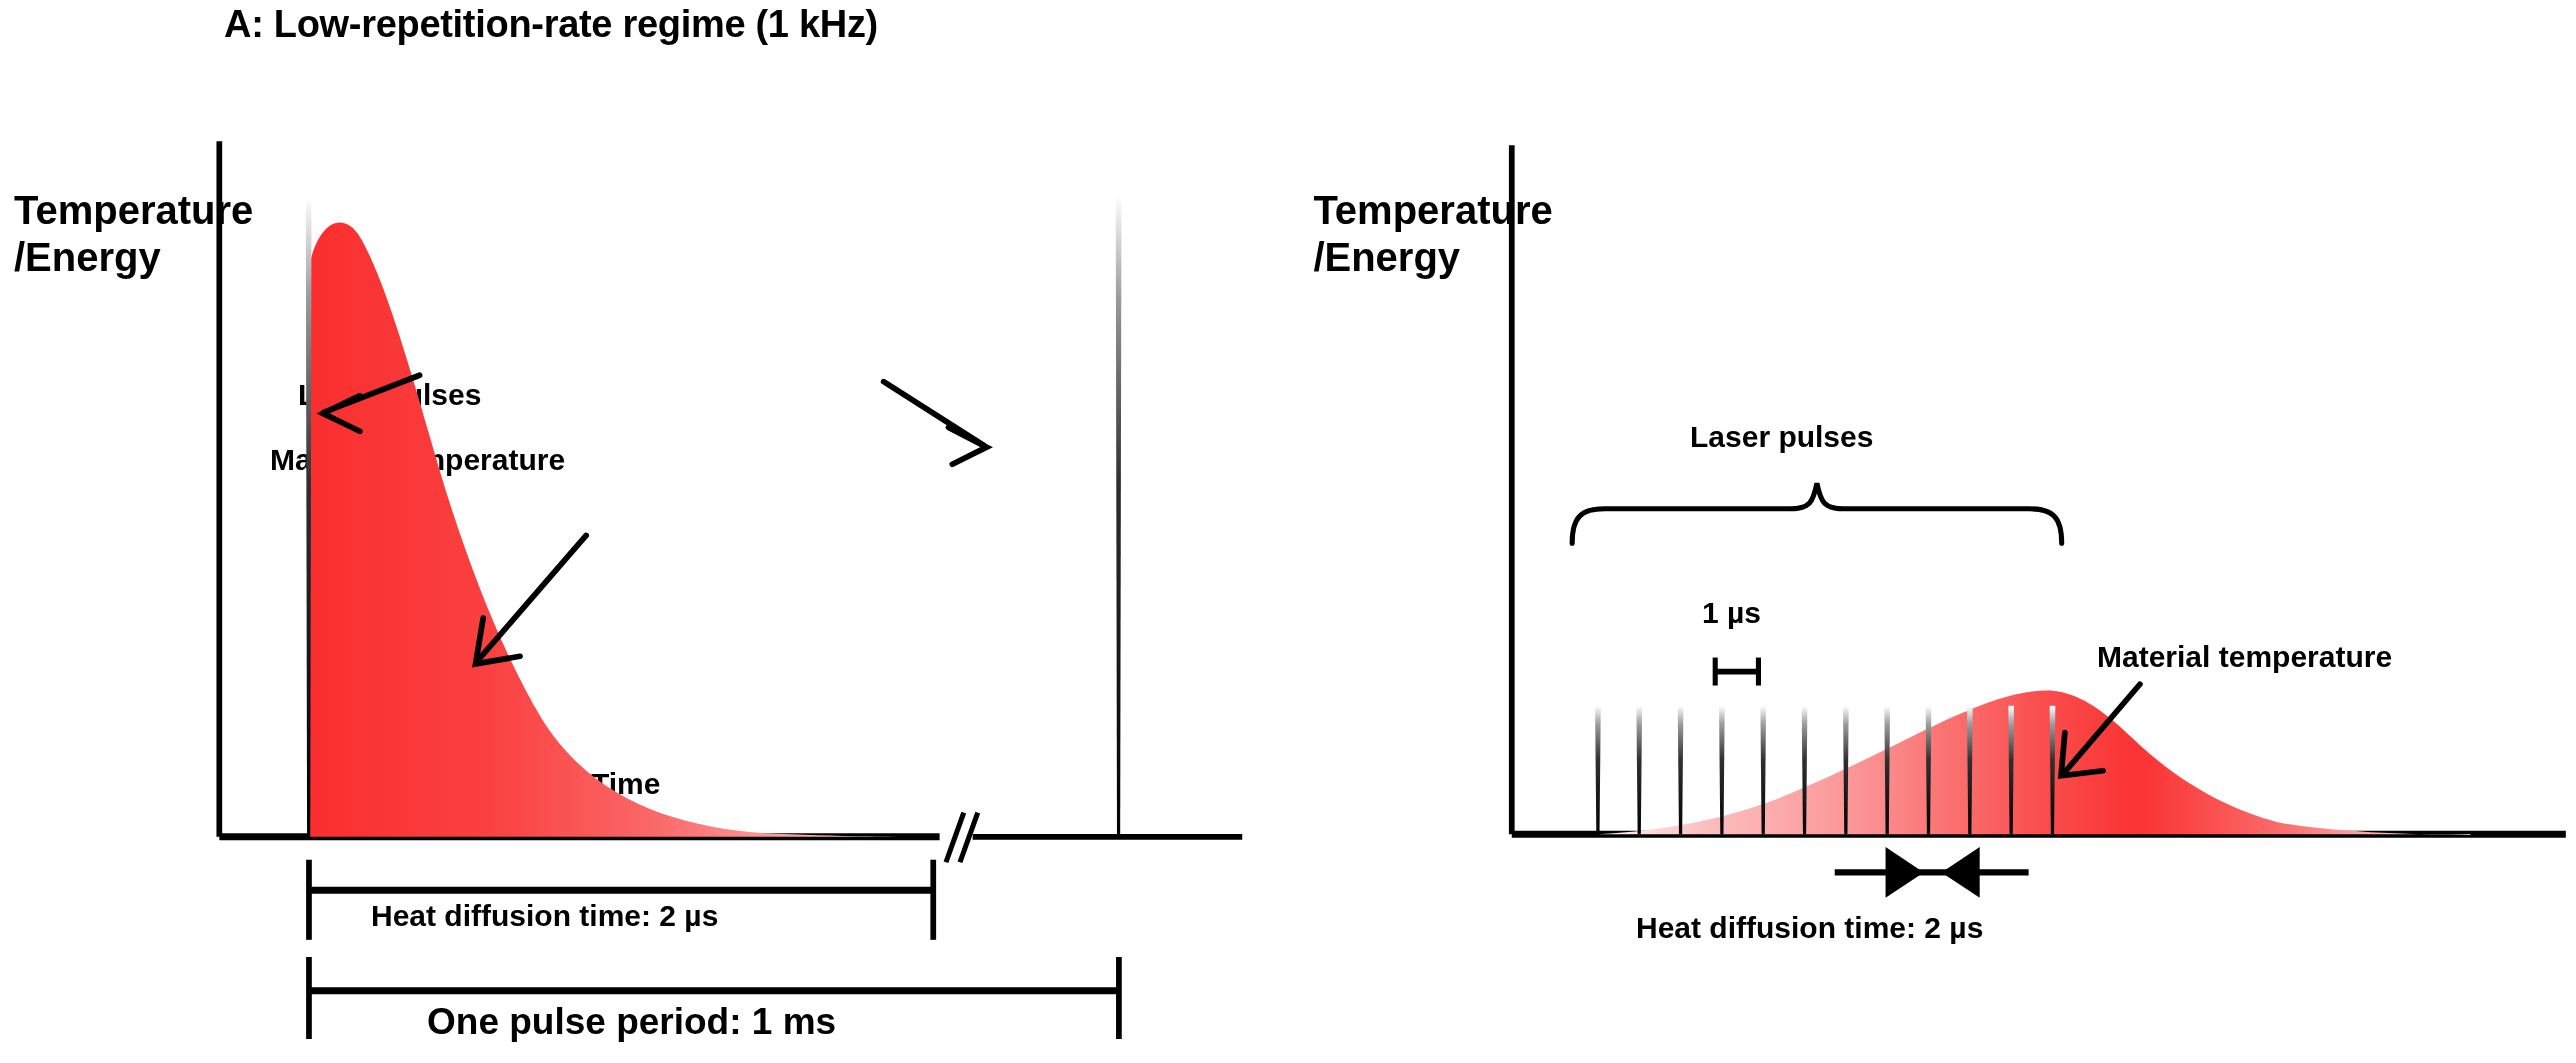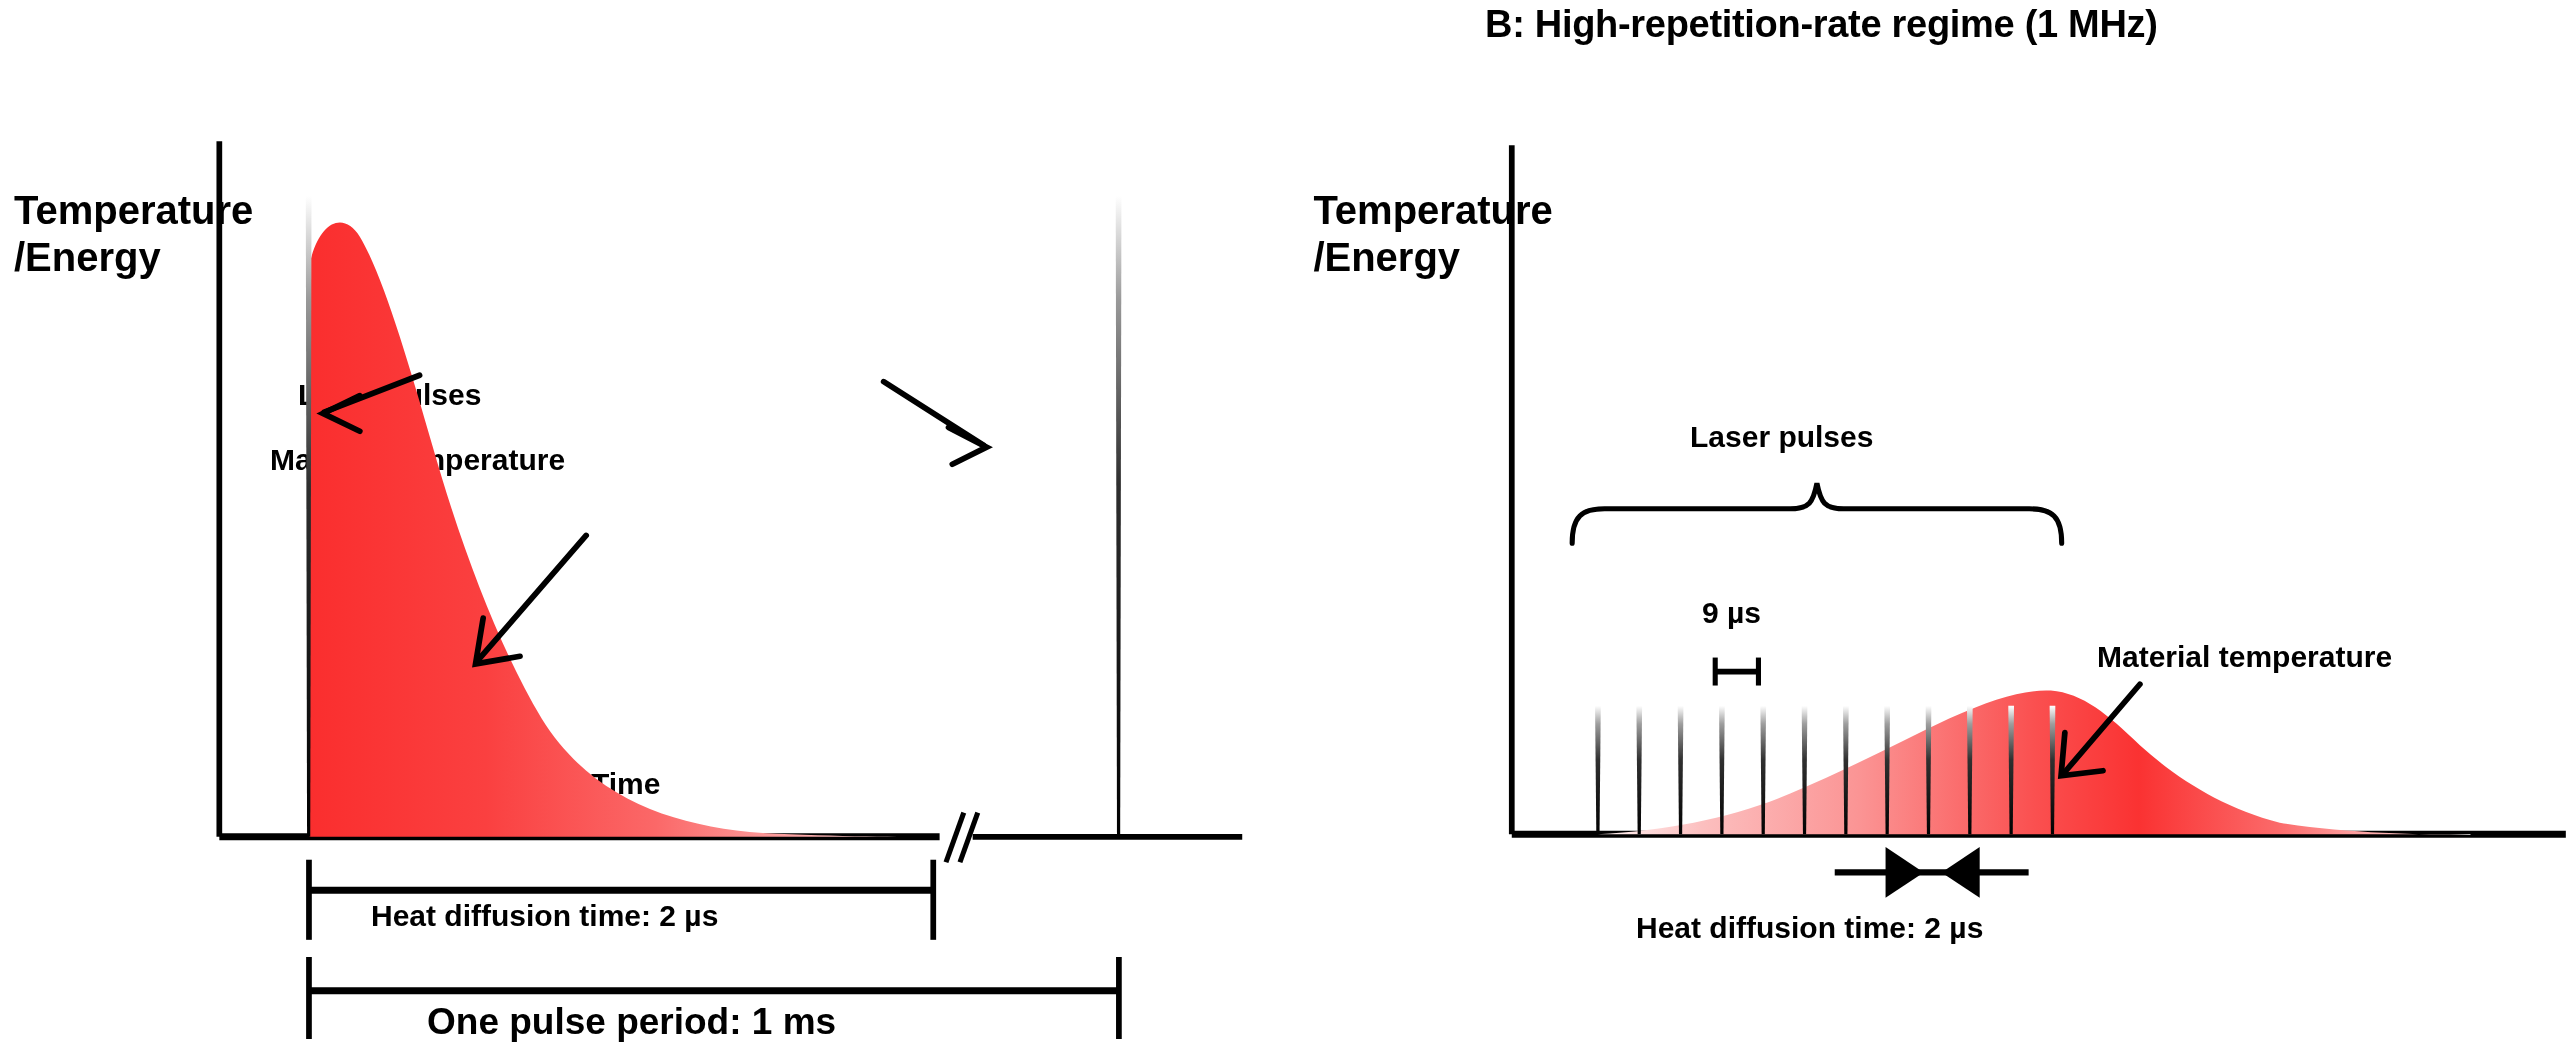--- a/index.html
+++ b/index.html
@@ -42,20 +42,21 @@
   }
   .annot-lg{font-size:37px;}
 
   svg.overlay{position:absolute;left:0;top:0;width:1288px;height:1064px;overflow:visible;}
 </style>
 </head>
 <body>
 
 <div class="panel" id="panel-a">
 
+  <div class="panel-title" id="title-a">A: Low-repetition-rate regime (1 kHz)</div>
 
   <div class="axis-label" id="axlabel-a">Temperature
 /Energy</div>
 
   <div class="annot" style="left:298px;top:380px;">Laser pulses</div>
 
   <div class="annot" style="left:270px;top:445px;">Material temperature</div>
 
   <div class="annot" style="left:591px;top:769px;">Time</div>
 
@@ -125,28 +126,27 @@
     <g stroke="#000" stroke-width="9">
       <line x1="486" y1="1505" x2="486" y2="1634"></line>
       <line x1="1760" y1="1505" x2="1760" y2="1634"></line>
       <line x1="486" y1="1558" x2="1760" y2="1558" stroke-width="11"></line>
     </g>
   </svg>
 </div>
 
 <div class="panel" id="panel-b">
 
-  <div class="panel-title" id="title-b">B: High-repetition-rate regime (1 MHz)</div>
 
   <div class="axis-label" id="axlabel-b">Temperature
 /Energy</div>
 
   <div class="annot" style="left:402px;top:422px;">Laser pulses</div>
 
-  <div class="annot" style="left:414px;top:598px;">9 µs</div>
+  <div class="annot" style="left:414px;top:598px;">1 µs</div>
 
   <div class="annot" style="left:809px;top:642px;">Material temperature</div>
 
   <div class="annot" style="left:348px;top:913px;">Heat diffusion time: 2 µs</div>
 
   <svg class="overlay" viewBox="0 0 2026 1673">
     <defs>
       <linearGradient id="humpFadeB" x1="0" y1="0" x2="1" y2="0">
         <stop offset="0%" stop-color="#FFF3F3"></stop>
         <stop offset="12%" stop-color="#FCBFBF"></stop>

